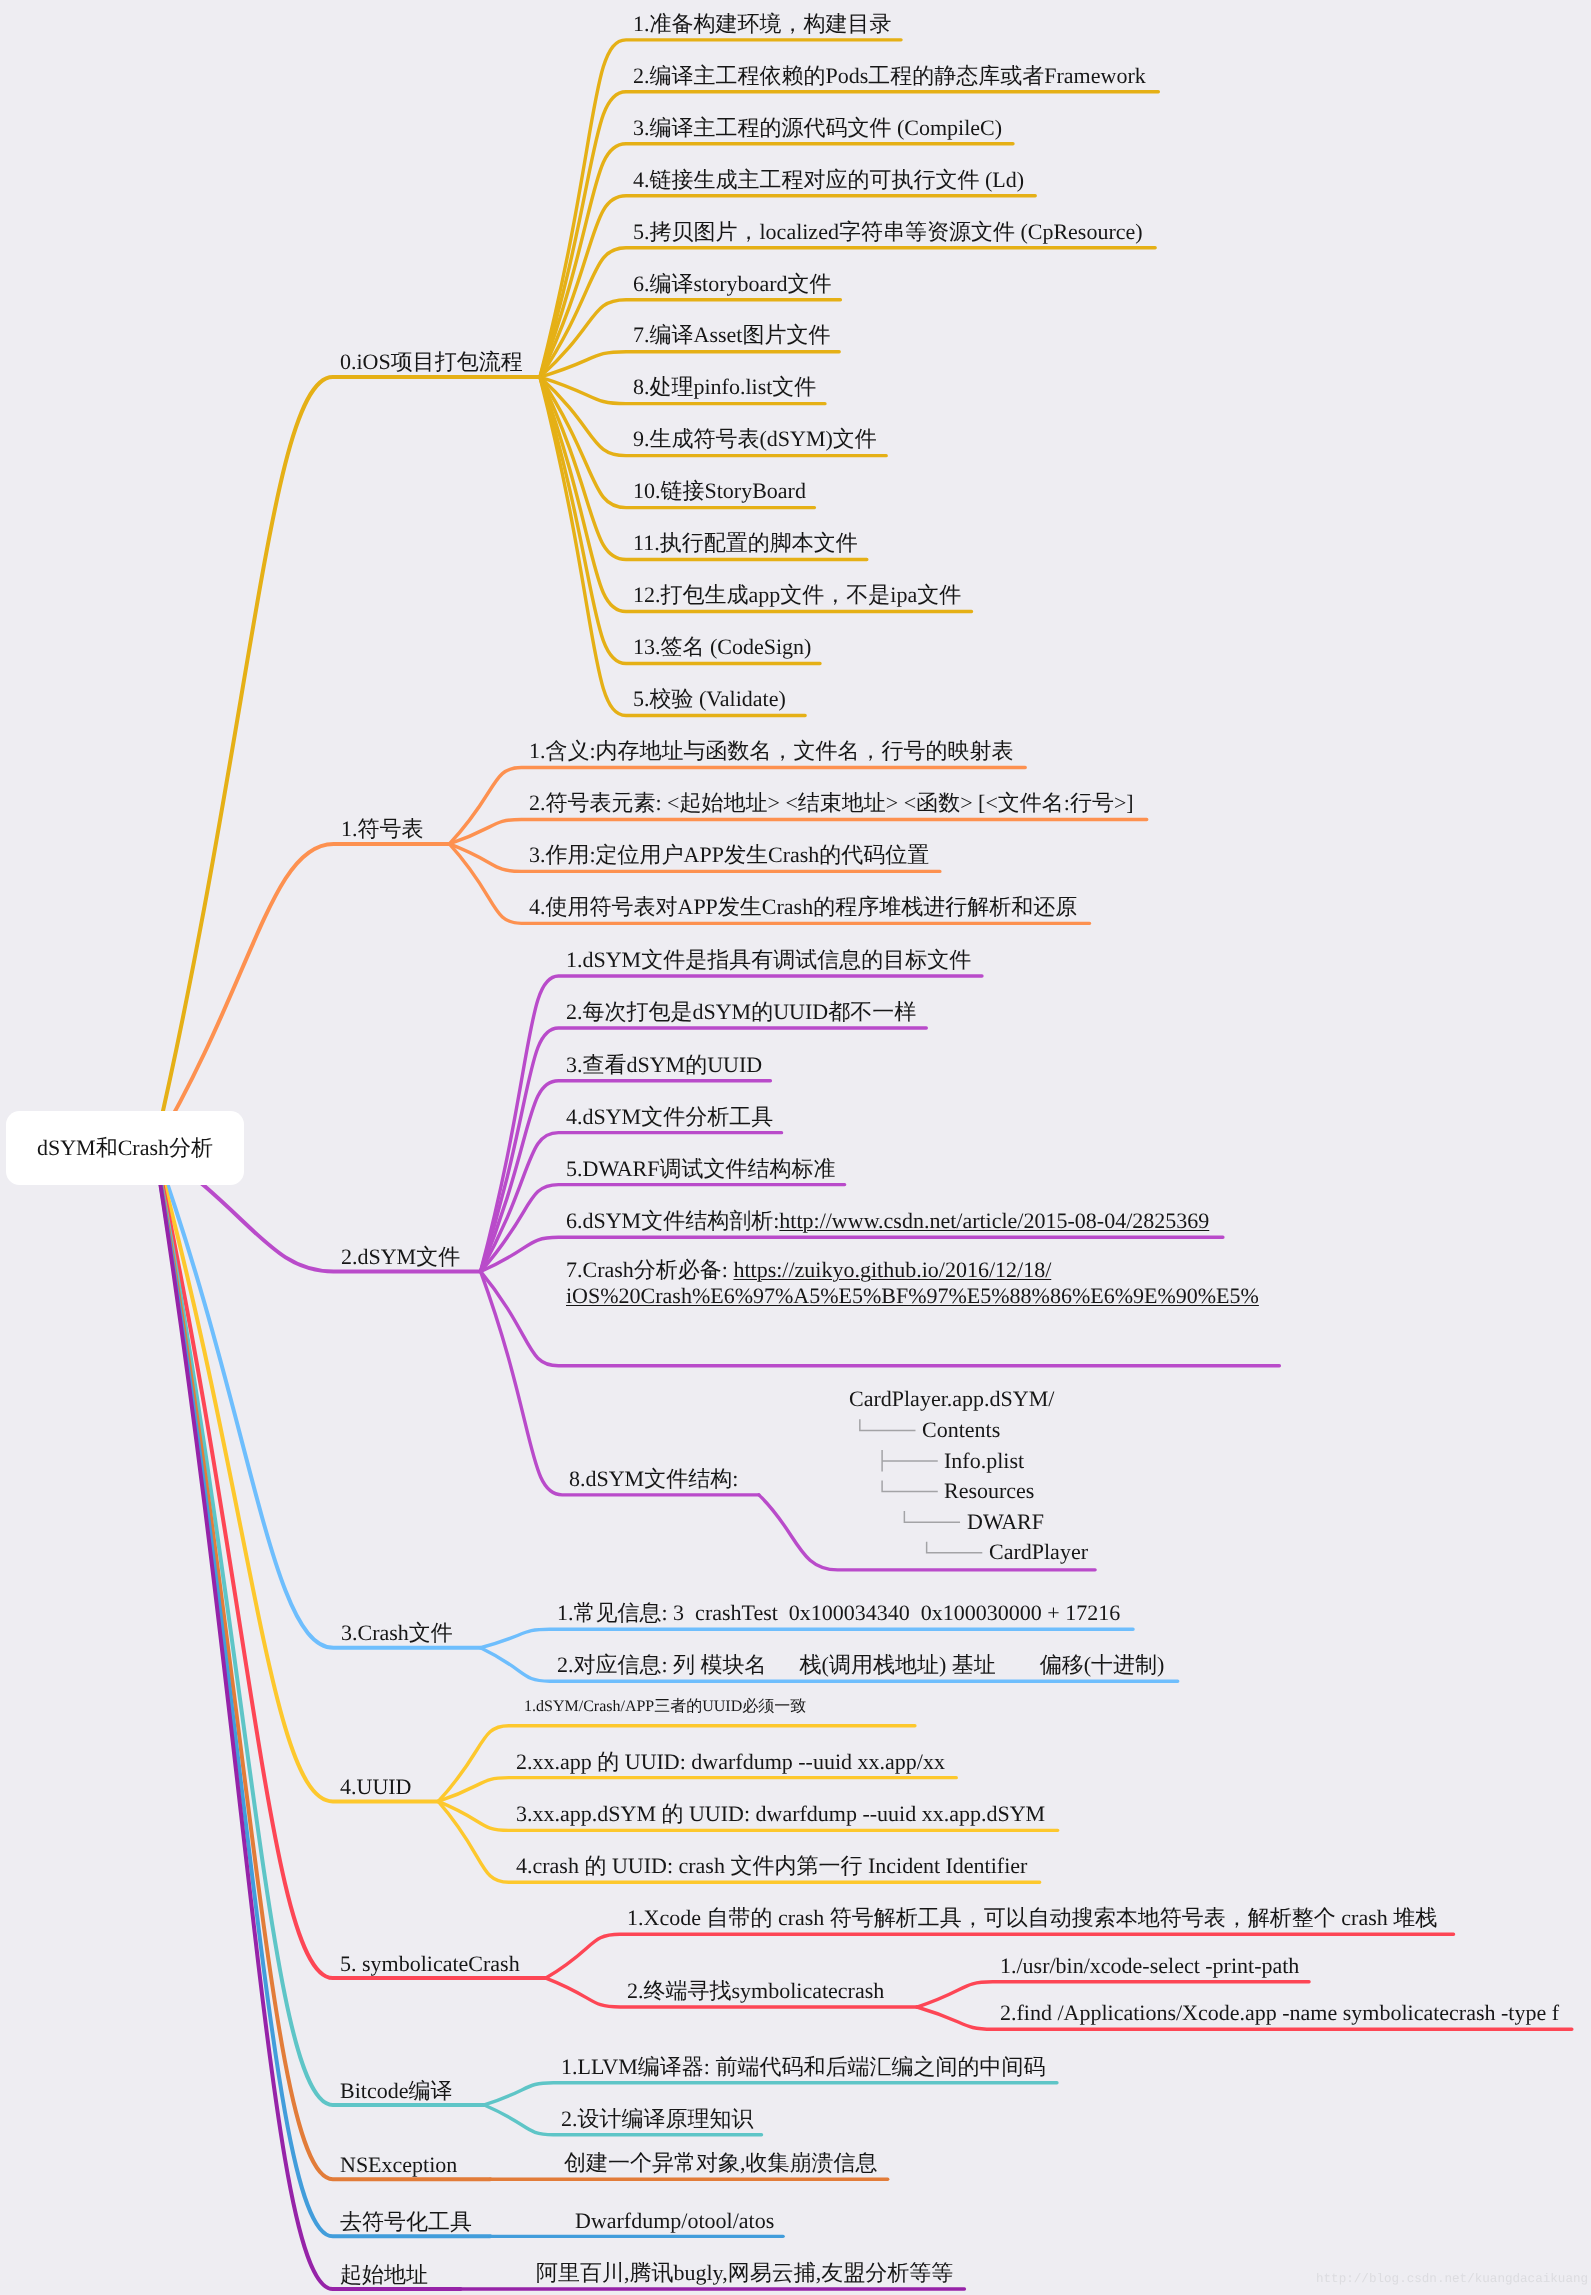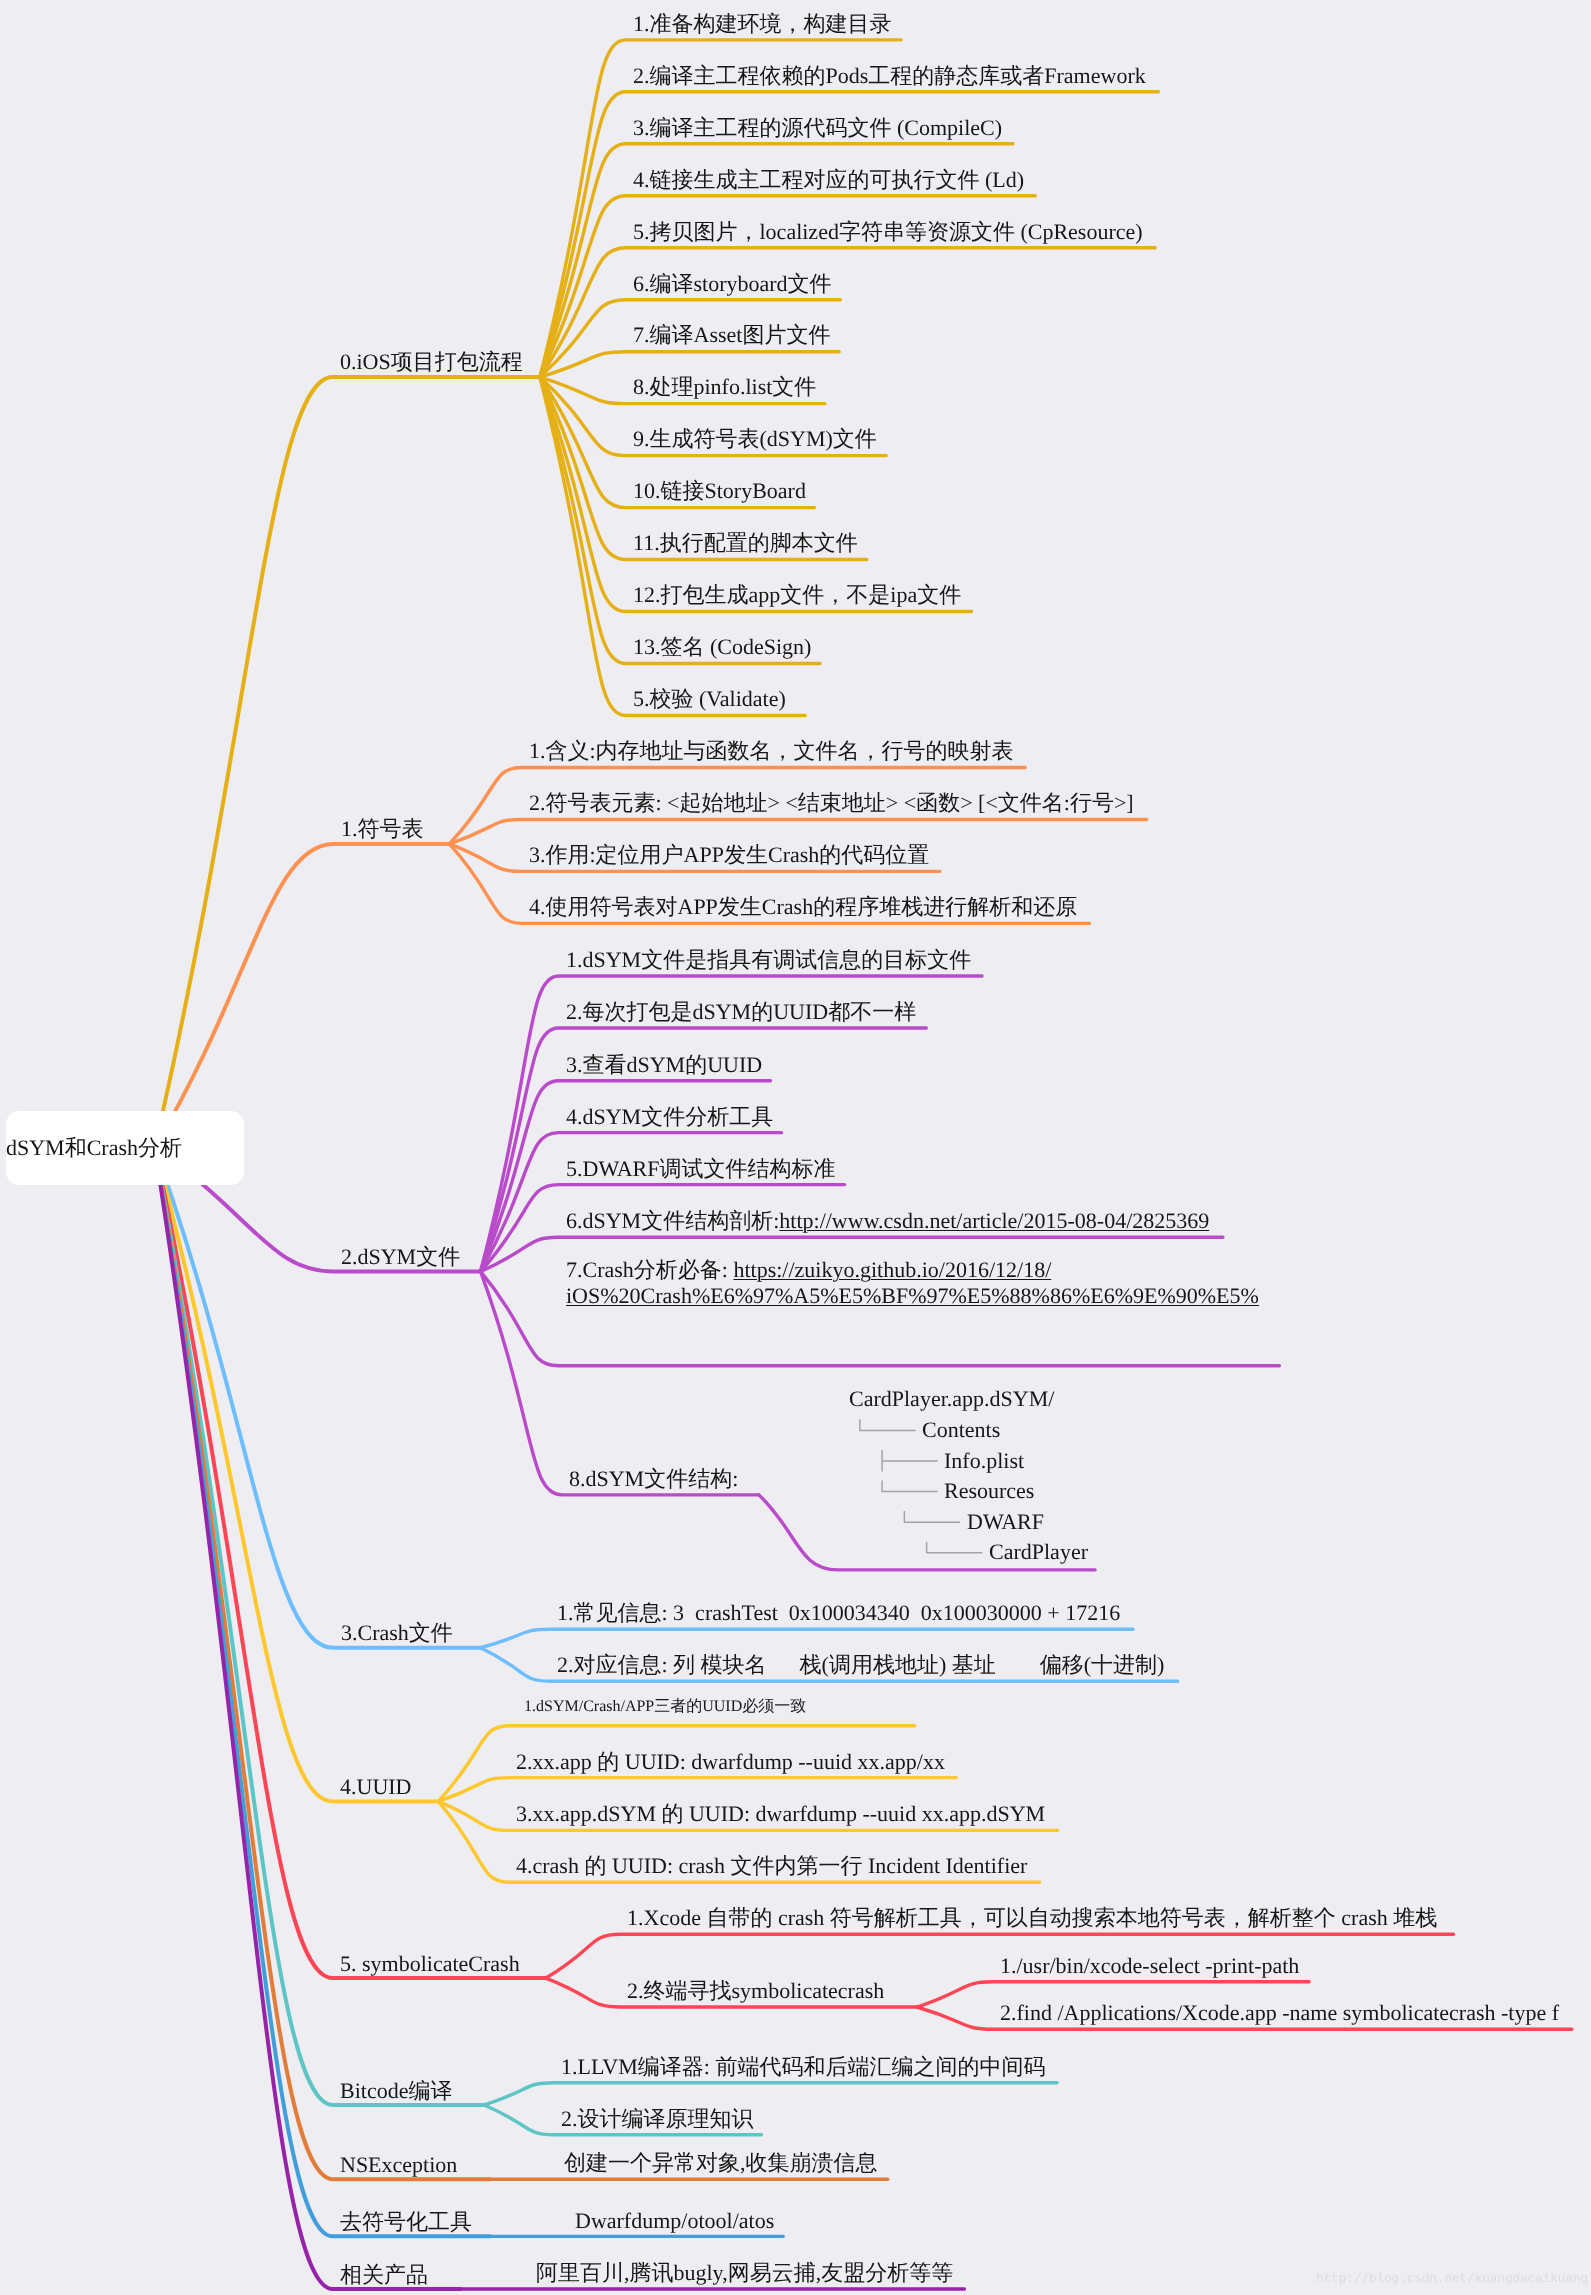--- a/index.html
+++ b/index.html
@@ -6,21 +6,21 @@
 body{width:1592px;height:2295px;overflow:hidden;background:#eeedf2;
   font-family:"Liberation Serif","DejaVu Serif",serif;
   -webkit-font-smoothing:antialiased;text-rendering:geometricPrecision;}
 #stage{position:relative;width:1592px;height:2295px;background:#eeedf2;overflow:hidden;}
 #wires{position:absolute;left:0;top:0;width:1592px;height:2295px;}
 #labels{position:absolute;left:0;top:0;width:1592px;height:2295px;}
 .node-text{position:absolute;white-space:pre;color:#161616;
   font-family:"Liberation Serif","DejaVu Serif",serif;font-size:22px;line-height:1;}
 .node-text .lnk{text-decoration:underline;text-underline-offset:2.2px;text-decoration-thickness:1.1px;}
 .root-box{position:absolute;background:#fff;border-radius:13.4px;
-  display:flex;align-items:center;}
+  display:flex;align-items:center;justify-content:center;}
 .root-label{font-size:22px;color:#161616;white-space:pre;
   font-family:"Liberation Serif","DejaVu Serif",serif;}
 .watermark{position:absolute;color:#dcdce0;font-size:12.6px;white-space:pre;
   font-family:"Liberation Mono","DejaVu Sans Mono",monospace;}
 
 
 </style>
 </head>
 <body>
 
@@ -137,18 +137,18 @@
       <div class="node-text" style="left: 627px; top: 1980px; font-size: 22px;">2.终端寻找symbolicatecrash</div>
       <div class="node-text" style="left: 1000px; top: 1955px; font-size: 22px;">1./usr/bin/xcode-select -print-path</div>
       <div class="node-text" style="left: 1000px; top: 2002px; font-size: 22px;">2.find /Applications/Xcode.app -name symbolicatecrash -type f</div>
       <div class="node-text" style="left: 340px; top: 2080px; font-size: 22px;">Bitcode编译</div>
       <div class="node-text" style="left: 561px; top: 2056px; font-size: 22px;">1.LLVM编译器: 前端代码和后端汇编之间的中间码</div>
       <div class="node-text" style="left: 561px; top: 2108px; font-size: 22px;">2.设计编译原理知识</div>
       <div class="node-text" style="left: 340px; top: 2154px; font-size: 22px;">NSException</div>
       <div class="node-text" style="left: 564px; top: 2152px; font-size: 22px;">创建一个异常对象,收集崩溃信息</div>
       <div class="node-text" style="left: 340px; top: 2211px; font-size: 22px;">去符号化工具</div>
       <div class="node-text" style="left: 575px; top: 2210px; font-size: 22px;">Dwarfdump/otool/atos</div>
-      <div class="node-text" style="left: 340px; top: 2264px; font-size: 22px;">相关产品</div>
+      <div class="node-text" style="left: 340px; top: 2264px; font-size: 22px;">起始地址</div>
       <div class="node-text" style="left: 536px; top: 2262px; font-size: 22px;">阿里百川,腾讯bugly,网易云捕,友盟分析等等</div>
     </div>
   <div class="watermark" id="wm" style="left: 1316px; top: 2272px; color: rgb(220, 220, 224); font-size: 12.6px;">http://blog.csdn.net/kuangdacaikuang</div>
 </div>
 
 
 </body></html>

